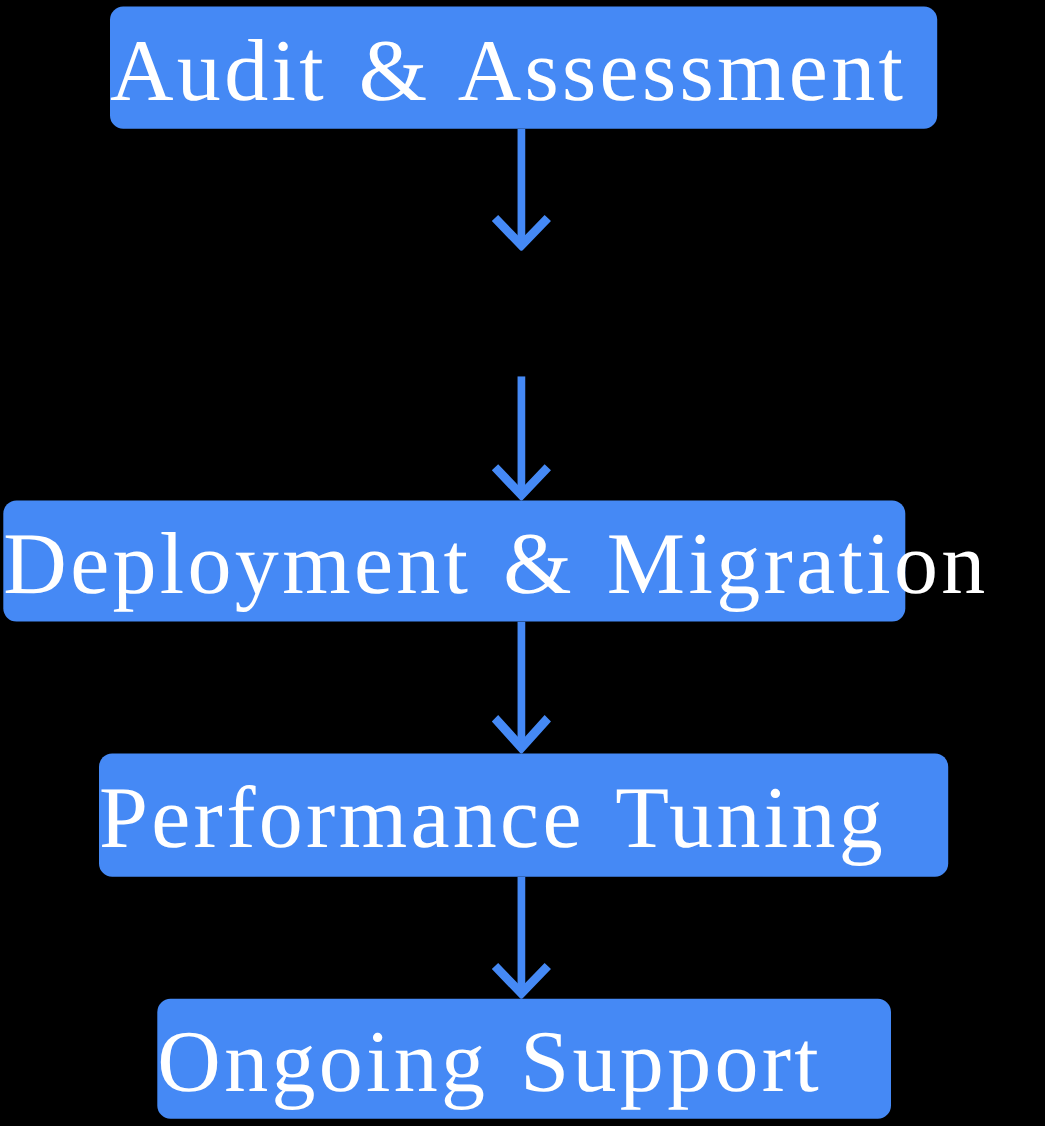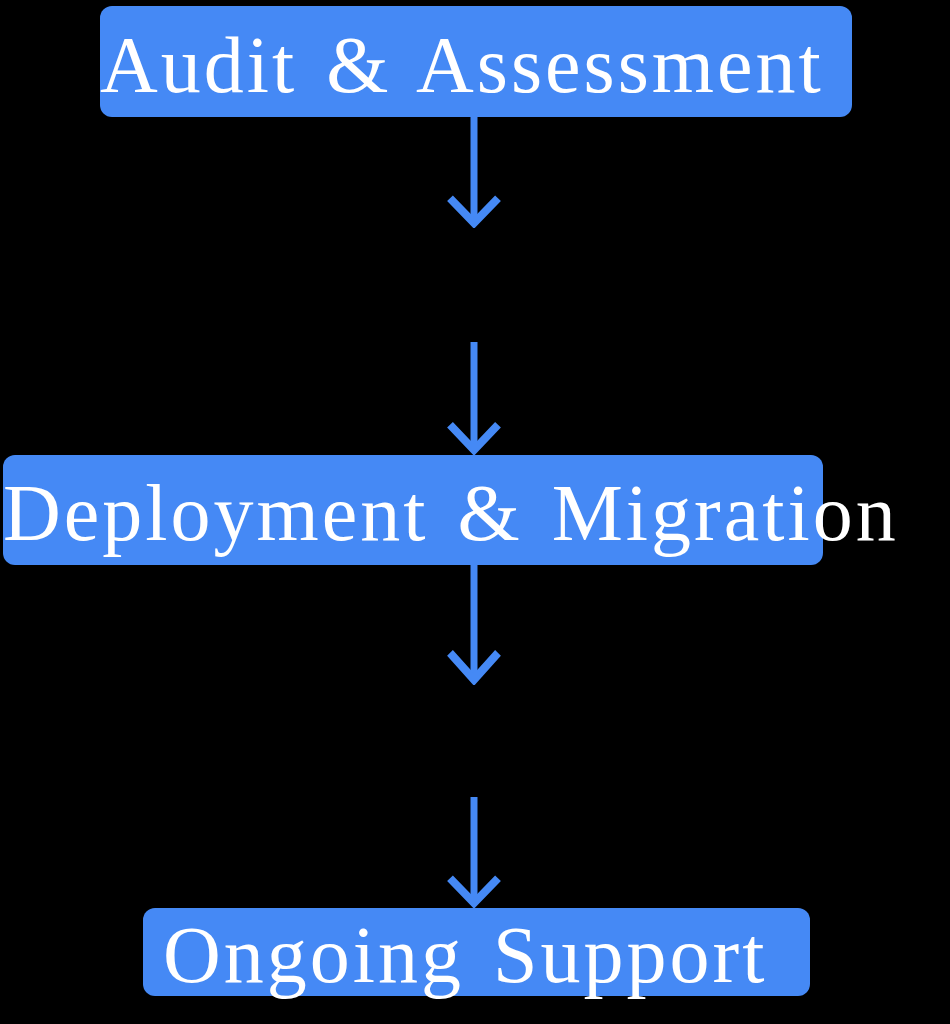--- a/index.html
+++ b/index.html
@@ -34,21 +34,21 @@
     letter-spacing: 3px;
     word-spacing: 6px;
     white-space: nowrap;
     line-height: 1;
     padding-top: 6px; 
   }
   .s1 { left: 100px; top:   6px; width: 752px; height: 111px; }
   .s2 { left: 173px; top: 228px; width: 605px; height: 114px; }
   .s3 { left:   3px; top: 455px; width: 820px; height: 110px; }
   .s4 { left:  90px; top: 685px; width: 772px; height: 112px; }
-  .s5 { left: 143px; top: 908px; width: 667px; height: 88px; padding-left: 20px; }
+  .s5 { left: 143px; top: 908px; width: 667px; height: 109px; }
 
   .arrow {
     position: absolute;
     left: 444px;
     width: 60px;
     display: block;
   }
   .a1 { top: 117px; height: 111px; }
   .a2 { top: 342px; height: 113px; }
   .a3 { top: 565px; height: 120px; }
@@ -87,20 +87,23 @@
     <span class="label">Deployment &amp; Migration</span>
   </div>
 
   <div class="arrow a3">
     <svg viewBox="0 0 60 112" preserveAspectRatio="none" aria-hidden="true">
       <line x1="30" y1="0" x2="30" y2="108" stroke-width="7"></line>
       <path d="M 6 82 L 30 107 L 54 82" stroke-width="8"></path>
     </svg>
   </div>
 
+  <div class="step s4">
+    <span class="label">Performance Tuning</span>
+  </div>
 
   <div class="arrow a4">
     <svg viewBox="0 0 60 112" preserveAspectRatio="none" aria-hidden="true">
       <line x1="30" y1="0" x2="30" y2="108" stroke-width="7"></line>
       <path d="M 6 82 L 30 107 L 54 82" stroke-width="8"></path>
     </svg>
   </div>
 
   <div class="step s5">
     <span class="label">Ongoing Support</span>

